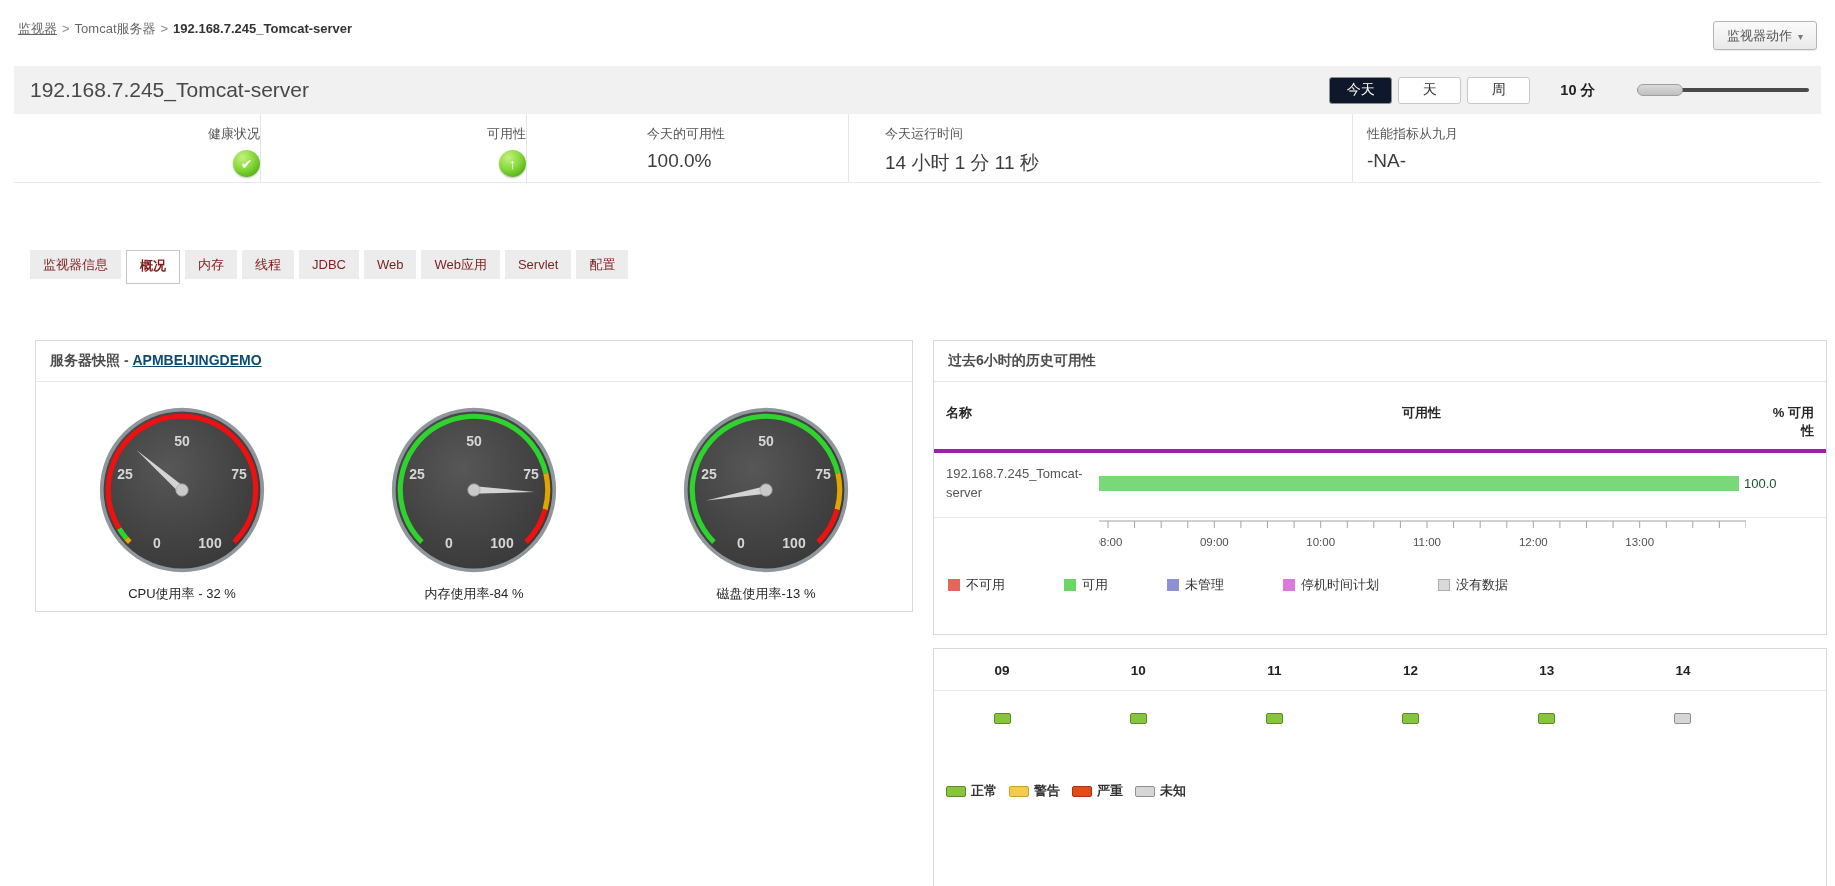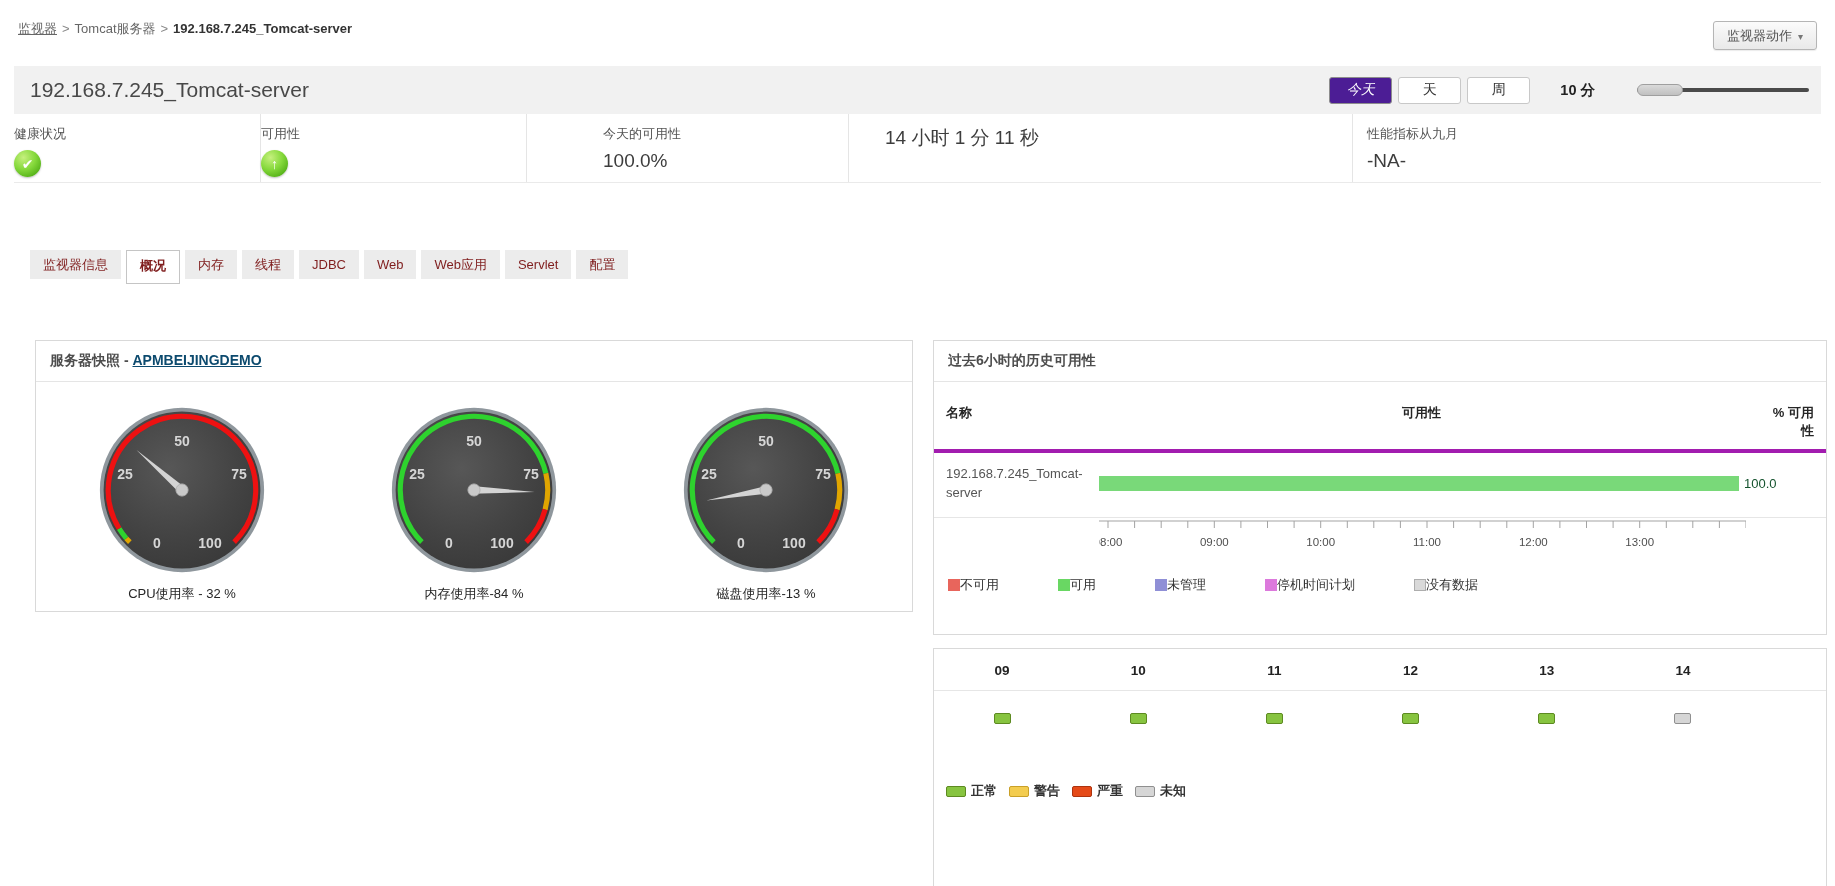--- a/index.html
+++ b/index.html
@@ -18,34 +18,34 @@
     font-family: inherit; }
   .actions-btn .caret { font-size: 10px; color: #777; margin-left: 6px; }
 
   
   .header-bar { position: absolute; left: 14px; top: 66px; width: 1807px; height: 48px;
     background: #f1f1f1; display: flex; align-items: center; }
   .page-title { flex: 1; padding-left: 16px; font-size: 21px; color: #484848; }
   .range-group { display: flex; gap: 6px; }
   .range-btn { width: 63px; height: 27px; font-size: 14px; color: #333; background: #fff;
     border: 1px solid #c8c8c8; border-radius: 3px; cursor: pointer; font-family: inherit; }
-  .range-btn.active { background: #4c1d95; border-color: #8d8d8d; color: #fff; font-style: italic; }
+  .range-btn.active { background: #0f172a; border-color: #8d8d8d; color: #fff; }
   .gran-label { margin: 0 42px 0 30px; font-size: 14.5px; font-weight: bold; color: #222; }
   .slider { position: relative; width: 172px; height: 14px; margin-right: 12px; }
   .slider-track { position: absolute; left: 0; right: 0; top: 5px; height: 4px; background: #4a4a4a; border-radius: 2px; }
   .slider-handle { position: absolute; left: 0; top: 1px; width: 46px; height: 12px; border-radius: 6px;
     background: linear-gradient(#dadada, #c0c0c0); border: 1px solid #9f9f9f; cursor: pointer; }
 
   
   .status-row { position: absolute; left: 14px; top: 114px; width: 1807px; height: 69px;
     display: flex; background: #fff; border-bottom: 1px solid #eaeaea; }
   .status-cell { padding-top: 11px; }
   .status-cell + .status-cell { border-left: 1px solid #e5e5e5; }
   .status-cell .slabel { font-size: 13px; color: #555; margin-bottom: 7px; }
-  .status-cell.center { text-align: left; }
+  .status-cell.center { text-align: right; }
   .status-value { font-size: 19px; color: #3d3d3d; }
   .status-icon { width: 27px; height: 27px; border-radius: 50%; display: inline-flex; align-items: center; justify-content: center;
     background: radial-gradient(circle at 35% 28%, #c6f07e 0%, #86d93c 45%, #57b31a 78%, #3f9710 100%);
     color: #fff; font-size: 14px; font-weight: bold; box-shadow: 0 1px 2px rgba(0,0,0,.25); }
 
   
   .tabs { position: absolute; left: 30px; top: 250px; display: flex; gap: 5px; align-items: flex-start; }
   .tab { height: 29px; line-height: 29px; padding: 0 13px; background: #ececec; font-size: 13px; color: #7f1d1d; cursor: pointer; }
   .tab.active { background: #fff; border: 1px solid #c5c5c5; height: 34px; line-height: 30px; font-weight: bold; }
 
@@ -67,21 +67,21 @@
   .avail-thead .c-name { padding-left: 12px; }
   .avail-thead .c-avail { text-align: center; }
   .avail-thead .c-pct { text-align: right; padding-right: 12px; line-height: 1.35; }
   .avail-thead .c-pct span { display: inline-block; width: 44px; text-align: right; }
   .avail-row { padding: 12px 0 14px; border-bottom: 1px solid #e6e6e6; align-items: center; }
   .avail-row .c-name { padding-left: 12px; font-size: 13px; color: #555; line-height: 1.45; overflow-wrap: anywhere; }
   .avail-bar { height: 15px; width: calc(100% - 5px); }
   .avail-row .c-pct { text-align: left; font-size: 13px; color: #14532d; }
   .avail-axis { padding-top: 2px; }
   .avail-legend { display: flex; gap: 59px; padding: 18px 0 0 14px; }
-  .legend-item { display: flex; align-items: center; font-size: 13px; color: #333; }
+  .legend-item { display: flex; align-items: center; gap: 6px; font-size: 13px; color: #333; }
   .legend-sq { width: 12px; height: 12px; display: inline-block; }
 
   .perf-panel { left: 933px; top: 648px; width: 894px; height: 250px; }
   .perf-hours-wrap { border-bottom: 1px solid #e6e6e6; }
   .pcols { margin-right: 75px; display: grid; grid-template-columns: repeat(6, 1fr); text-align: center; }
   .perf-hours-wrap .pcols { padding: 14px 0 12px; font-size: 13.5px; font-weight: bold; color: #222; }
   .perf-icons-wrap .pcols { padding: 19px 0 22px; }
   .status-block { display: inline-block; width: 17px; height: 11px; border-radius: 2px; border: 1px solid; }
   .perf-legend { display: flex; gap: 12px; padding: 32px 0 0 12px; align-items: center; }
   .perf-legend .legend-item { font-weight: bold; gap: 5px; }
@@ -110,25 +110,26 @@
     <div class="gran-label">10 分</div>
     <div class="slider">
       <div class="slider-track"></div>
       <div class="slider-handle"></div>
     </div>
   </div>
 
   <div class="status-row" id="status-row">
       <div class="status-cell center" style="width: 246px;"><div class="slabel">健康状况</div><span class="status-icon">✔</span></div>
       <div class="status-cell center" style="width: 266px;"><div class="slabel">可用性</div><span class="status-icon">↑</span></div>
-      <div class="status-cell" style="width: 322px; padding-left: 76px;">
+      <div class="status-cell" style="width: 322px; padding-left: 120px;">
         <div class="slabel">今天的可用性</div>
         <div class="status-value">100.0%</div>
       </div>
       <div class="status-cell" style="width: 504px; padding-left: 36px;">
+        <div class="slabel">今天运行时间</div>
         <div class="status-value">14 小时 1 分 11 秒</div>
       </div>
       <div class="status-cell" style="flex: 1 1 0%; padding-left: 14px;">
         <div class="slabel">性能指标从九月</div>
         <div class="status-value">-NA-</div>
       </div>
     </div>
 
   <div class="tabs" id="tabs">
       <div class="tab">监视器信息</div>

